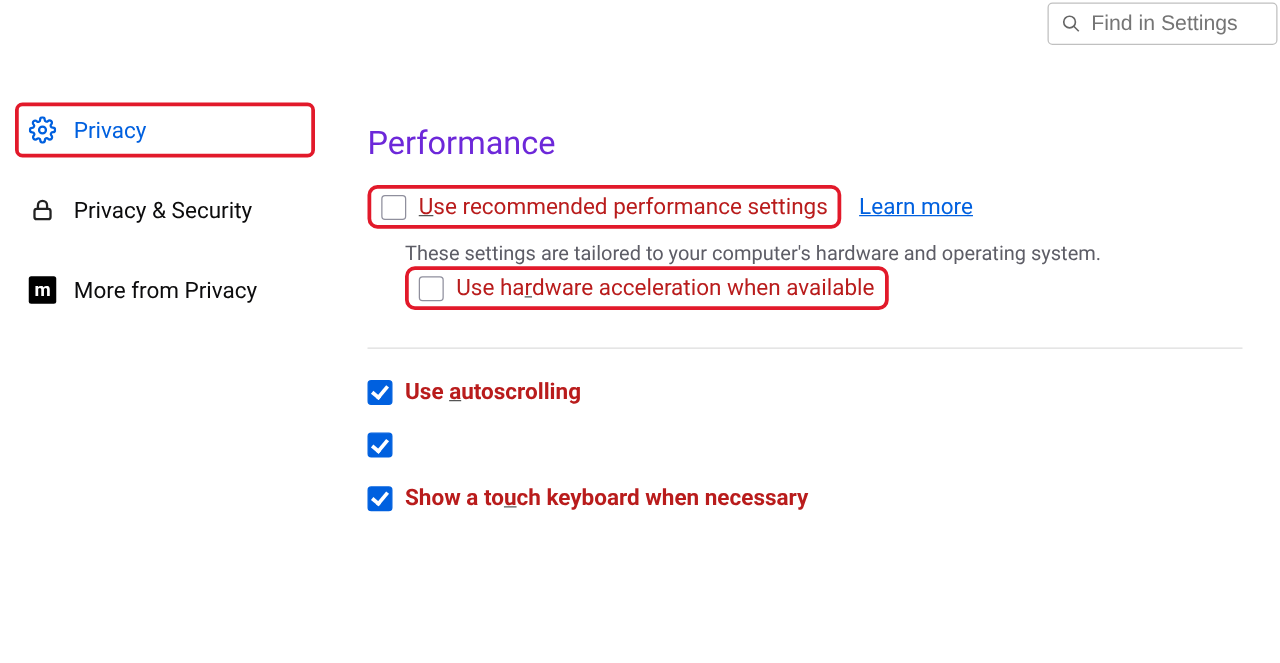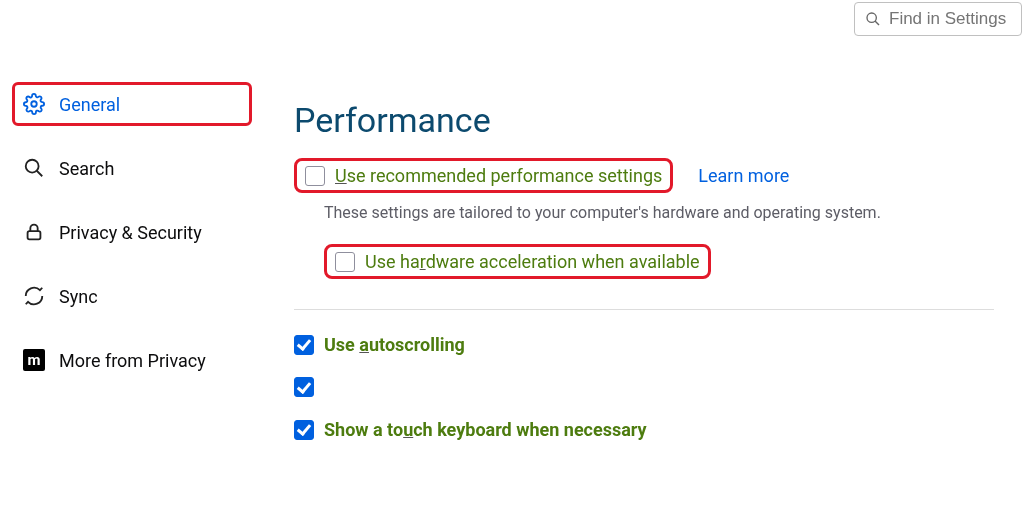--- a/index.html
+++ b/index.html
@@ -17,21 +17,21 @@
       position: absolute;
       top: 2px;
       right: 2px;
     }
     .search-box {
       display: flex;
       align-items: center;
       border: 1px solid #c0c0c0;
       border-radius: 4px;
       padding: 6px 10px;
-      width: 168px;
+      width: 184px;
       gap: 8px;
     }
     .search-box input {
       border: none;
       outline: none;
       font-size: 17px;
       color: #666;
       width: 100%;
       background: transparent;
     }
@@ -66,23 +66,23 @@
       font-weight:700; font-size:15px; display:flex; align-items:center; justify-content:center;
       border-radius:2px;
     }
     .content {
       position: absolute;
       left: 294px;
       top: 100px;
       width: 700px;
     }
     .section-title {
-      font-size: 34px;
+      font-size: 26px;
       font-weight: 400;
-      color: #0c4a6e;
+      color: #6d28d9;
       margin-bottom: 18px;
     }
     .row {
       display: flex;
       align-items: center;
       gap: 10px;
       margin-bottom: 10px;
     }
     .checkbox {
       width: 20px;
@@ -101,33 +101,34 @@
     .checkbox.checked::after {
       content: "";
       width: 5px; height: 10px;
       border: solid #fff;
       border-width: 0 3px 3px 0;
       transform: rotate(40deg);
       margin-top: -2px;
     }
     .opt-label {
       font-size: 18px;
-      color: #4d7c0f;
+      color: #b91c1c;
     }
     .learn-link {
       color: #0060df;
+      text-decoration: underline;
       font-size: 18px;
       cursor: pointer;
-      margin-left: 15px;
+      margin-left: 4px;
     }
     .desc {
       color: #5d5d66;
       font-size: 16px;
       margin-left: 30px;
-      margin-bottom: 22px;
+      margin-bottom: 1px;
     }
     .hl-box {
       border: 3px solid #e2192a;
       border-radius: 8px;
       padding: 4px 8px;
       display: inline-flex;
       align-items: center;
       gap: 10px;
     }
     .sub-indent { margin-left: 30px; }
@@ -153,48 +154,30 @@
 </div>
 
 <div class="sidebar">
   <div class="side-item active">
     <span class="icon-slot">
       <svg width="22" height="22" viewBox="0 0 24 24" fill="none" stroke="#0060df" stroke-width="2">
           <circle cx="12" cy="12" r="3"></circle>
           <path d="M19.4 15a1.65 1.65 0 0 0 .33 1.82l.06.06a2 2 0 1 1-2.83 2.83l-.06-.06a1.65 1.65 0 0 0-1.82-.33 1.65 1.65 0 0 0-1 1.51V21a2 2 0 0 1-4 0v-.09a1.65 1.65 0 0 0-1-1.51 1.65 1.65 0 0 0-1.82.33l-.06.06a2 2 0 1 1-2.83-2.83l.06-.06a1.65 1.65 0 0 0 .33-1.82 1.65 1.65 0 0 0-1.51-1H3a2 2 0 0 1 0-4h.09a1.65 1.65 0 0 0 1.51-1 1.65 1.65 0 0 0-.33-1.82l-.06-.06a2 2 0 1 1 2.83-2.83l.06.06a1.65 1.65 0 0 0 1.82.33h0a1.65 1.65 0 0 0 1-1.51V3a2 2 0 0 1 4 0v.09a1.65 1.65 0 0 0 1 1.51h0a1.65 1.65 0 0 0 1.82-.33l.06-.06a2 2 0 1 1 2.83 2.83l-.06.06a1.65 1.65 0 0 0-.33 1.82v0a1.65 1.65 0 0 0 1.51 1H21a2 2 0 0 1 0 4h-.09a1.65 1.65 0 0 0-1.51 1z"></path>
         </svg>
     </span>
-    <span>General</span>
-  </div>
-  <div class="side-item">
-    <span class="icon-slot">
-      <svg width="22" height="22" viewBox="0 0 24 24" fill="none" stroke="#222" stroke-width="2">
-          <circle cx="10" cy="10" r="7"></circle>
-          <line x1="21" y1="21" x2="15" y2="15"></line>
-        </svg>
-    </span>
-    <span>Search</span>
+    <span>Privacy</span>
   </div>
   <div class="side-item">
     <span class="icon-slot">
       <svg width="22" height="22" viewBox="0 0 24 24" fill="none" stroke="#222" stroke-width="2">
           <rect x="5" y="11" width="14" height="9" rx="2"></rect>
           <path d="M8 11V8a4 4 0 0 1 8 0v3"></path>
         </svg>
     </span>
     <span>Privacy &amp; Security</span>
-  </div>
-  <div class="side-item">
-    <span class="icon-slot">
-      <svg width="22" height="22" viewBox="0 0 24 24" fill="none" stroke="#222" stroke-width="2">
-          <path d="M21 12a9 9 0 0 1-15.5 6.3L3 21"></path>
-          <path d="M3 12a9 9 0 0 1 15.5-6.3L21 3"></path>
-        </svg>
-    </span>
-    <span>Sync</span>
   </div>
   <div class="side-item">
     <span class="icon-slot">
       <span class="mozilla-tile">m</span>
     </span>
     <span>More from Privacy</span>
   </div>
 </div>
 
 <div class="content">

